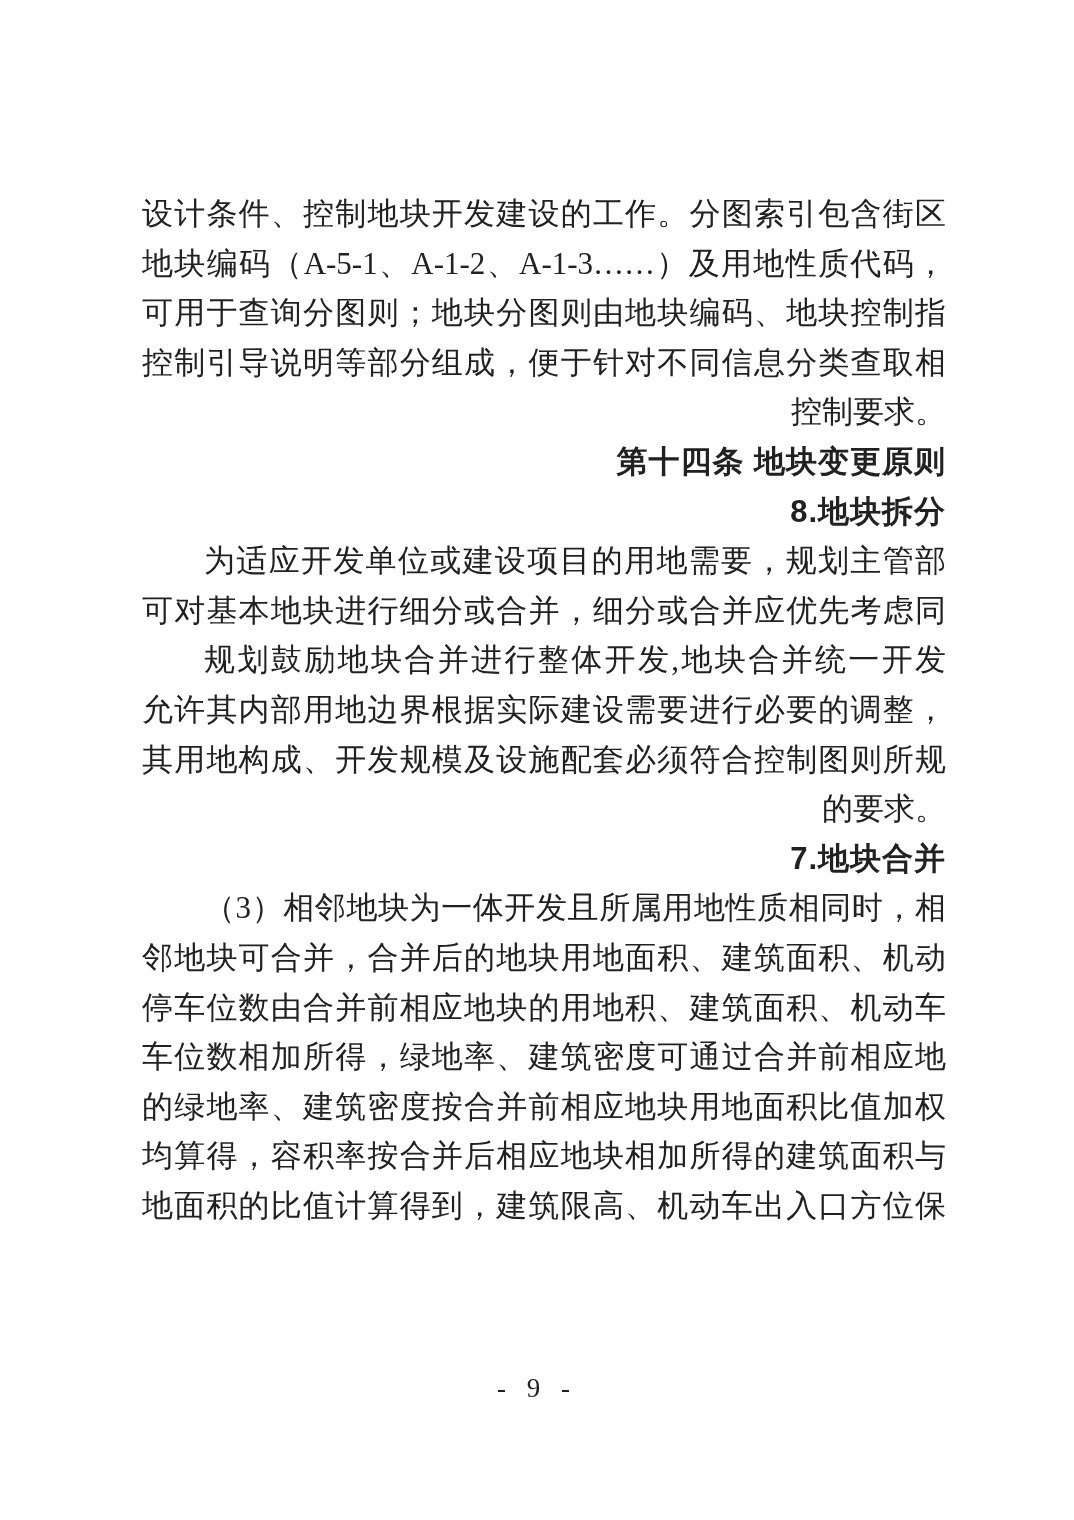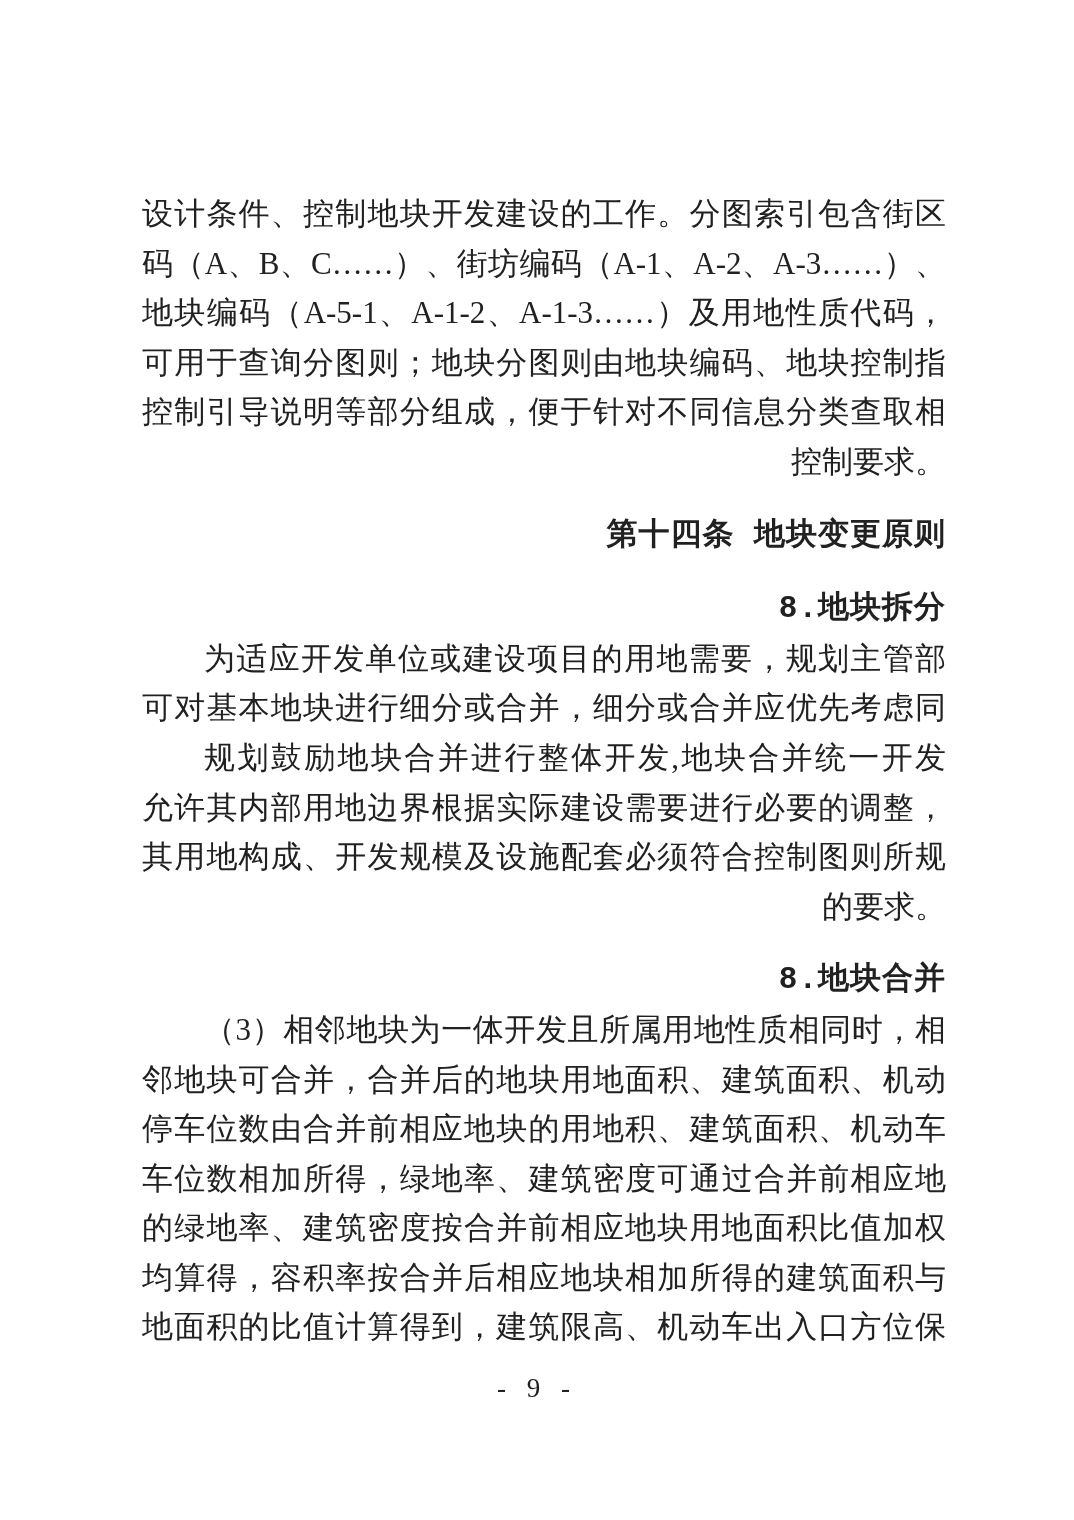--- a/index.html
+++ b/index.html
@@ -36,57 +36,55 @@
   .line.fill {
     text-align: justify;
     text-align-last: justify;
     text-justify: inter-character;
   }
   .line.indent {
     padding-left: 62px;
   }
   .line.heading {
     font-weight: bold;
-    font-family: Liberation Mono, monospace;
+    font-family: Liberation Sans, sans-serif;
     letter-spacing: 1px;
-    margin-top: 24px;
   }
   .page-number {
     position: absolute;
     left: 0;
     right: 0;
     top: 1372px;
     text-align: center;
     font-size: 27px;
     line-height: 32px;
     letter-spacing: 7px;
     color: #212121;
     font-family: "Liberation Serif", "DejaVu Serif", serif;
   }
 </style>
 </head>
 <body>
 
 <div class="page">
   <main class="text-block" id="text-block">
       <div class="line body fill">设计条件、控制地块开发建设的工作。分图索引包含街区编</div>
-      <div class="line body fill">码（A、B、C……）、街坊编码（A-1、A-2、A-3……）、</div>
       <div class="line body fill">地块编码（A-5-1、A-1-2、A-1-3……）及用地性质代码，</div>
       <div class="line body fill">可用于查询分图则；地块分图则由地块编码、地块控制指标、</div>
       <div class="line body fill">控制引导说明等部分组成，便于针对不同信息分类查取相关</div>
       <div class="line body">控制要求。</div>
       <div class="line heading indent">第十四条 地块变更原则</div>
       <div class="line heading indent">8.地块拆分</div>
       <div class="line body fill indent">为适应开发单位或建设项目的用地需要，规划主管部门</div>
       <div class="line body fill">可对基本地块进行细分或合并，细分或合并应优先考虑同类</div>
       <div class="line body fill indent">规划鼓励地块合并进行整体开发,地块合并统一开发时，</div>
       <div class="line body fill">允许其内部用地边界根据实际建设需要进行必要的调整，但</div>
       <div class="line body fill">其用地构成、开发规模及设施配套必须符合控制图则所规定</div>
       <div class="line body">的要求。</div>
-      <div class="line heading indent">8.地块合并</div>
+      <div class="line heading indent">7.地块合并</div>
       <div class="line body fill indent">（3）相邻地块为一体开发且所属用地性质相同时，相</div>
       <div class="line body fill">邻地块可合并，合并后的地块用地面积、建筑面积、机动车</div>
       <div class="line body fill">停车位数由合并前相应地块的用地积、建筑面积、机动车停</div>
       <div class="line body fill">车位数相加所得，绿地率、建筑密度可通过合并前相应地块</div>
       <div class="line body fill">的绿地率、建筑密度按合并前相应地块用地面积比值加权平</div>
       <div class="line body fill">均算得，容积率按合并后相应地块相加所得的建筑面积与用</div>
       <div class="line body fill">地面积的比值计算得到，建筑限高、机动车出入口方位保持</div>
     </main>
   <footer class="page-number">- 9 -</footer>
 </div>

